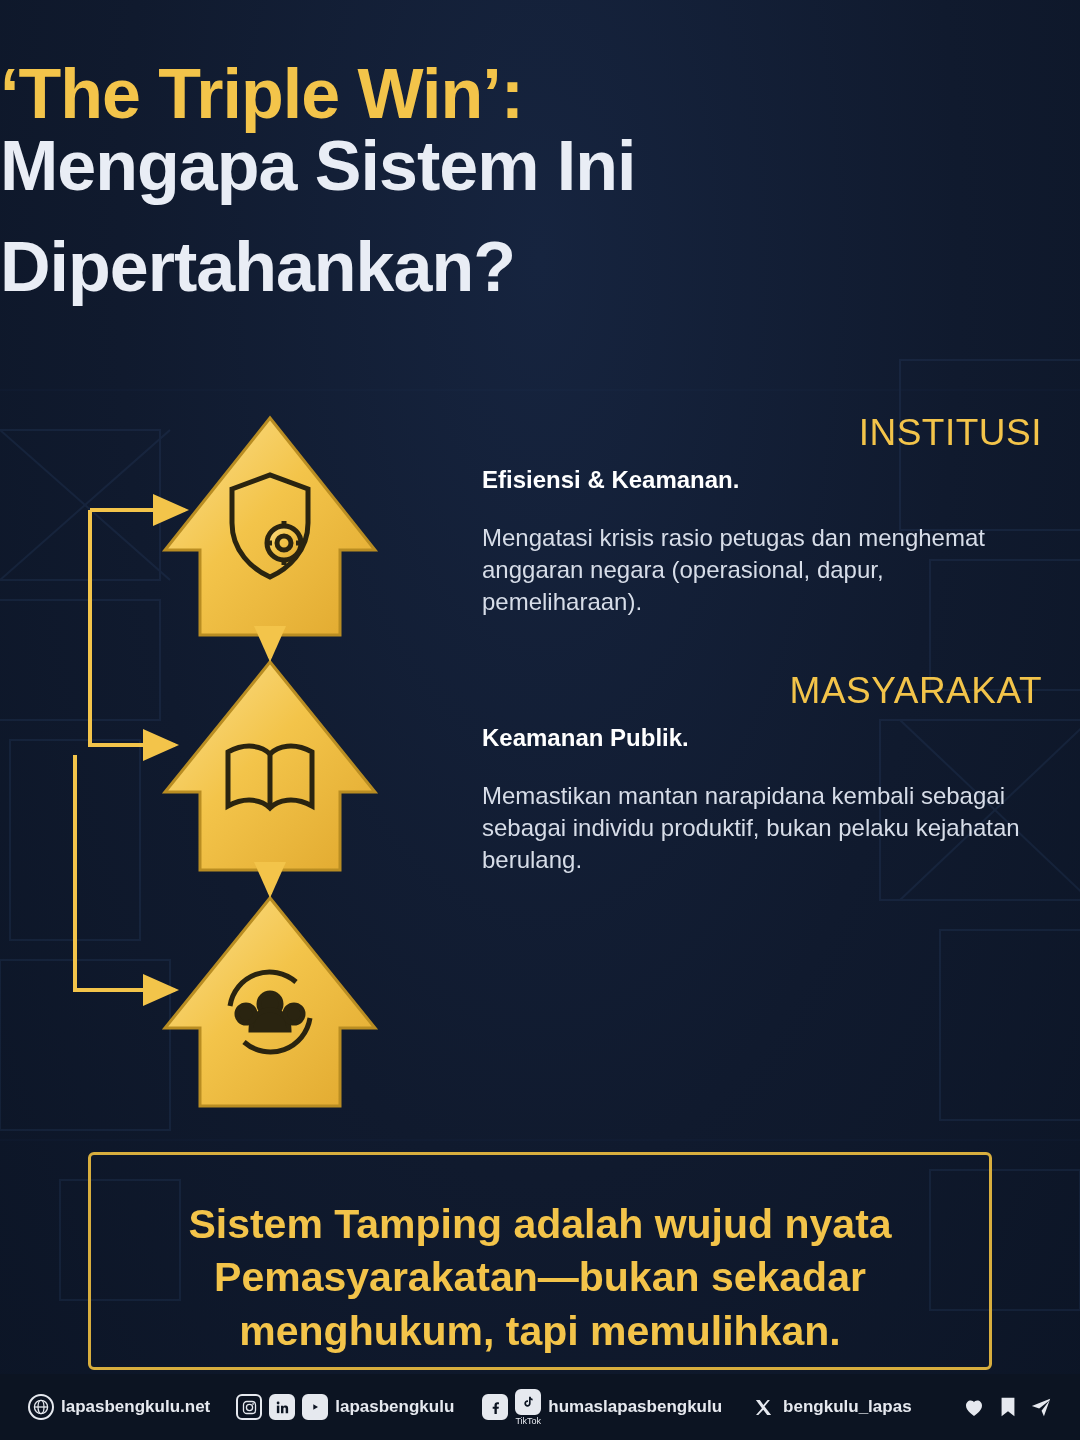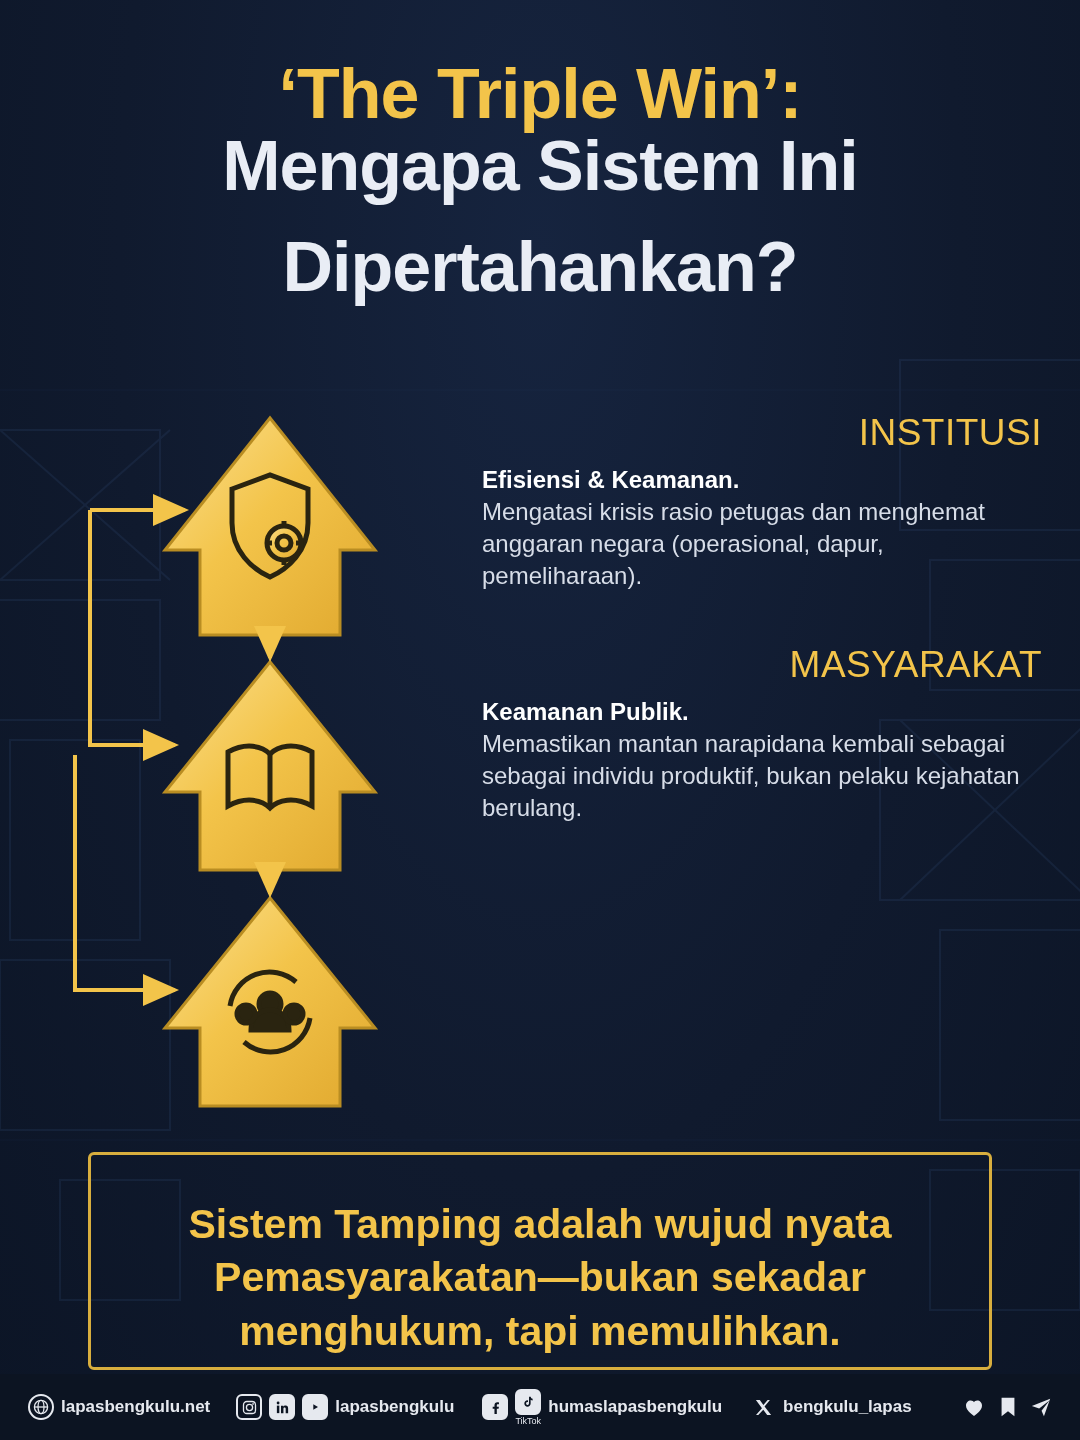--- a/index.html
+++ b/index.html
@@ -20,21 +20,21 @@
   .blueprint {
     position:absolute; inset:0;
     opacity:.16;
     pointer-events:none;
   }
   .blueprint svg { width:100%; height:100%; display:block; }
 
   
   .title-wrap {
     position:absolute; top:58px; left:0; right:0;
-    text-align:center;
+    text-align:left;
     z-index:3;
   }
   .title-line {
     font-weight:bold;
     letter-spacing:-1px;
     line-height:1.03;
   }
   .t1 { font-size:70px; color:#f3c44a; }
   .t2 { font-size:70px; color:#e9edf5; }
   .t3 { font-size:70px; color:#e9edf5;margin-top:29px; }
@@ -67,20 +67,21 @@
     color:#ffffff;
     font-size:24px;
     font-weight:bold;
     line-height:1.32;
   }
   .block-body {
     color:#d7dde8;
     font-size:24px;
     line-height:1.34;
     font-weight:normal;
+    margin-top:26px;
   }
   #b1 { margin-bottom:52px; }
   #b2 { margin-bottom:56px; }
 
   
   .banner {
     position:absolute;
     left:88px; top:1152px;
     width:904px; height:218px;
     border:3px solid #d8ae3e;

